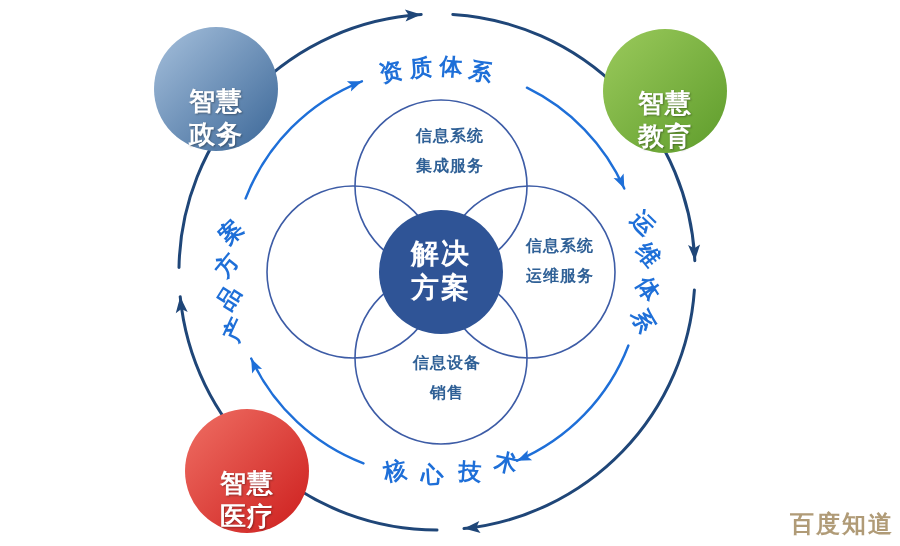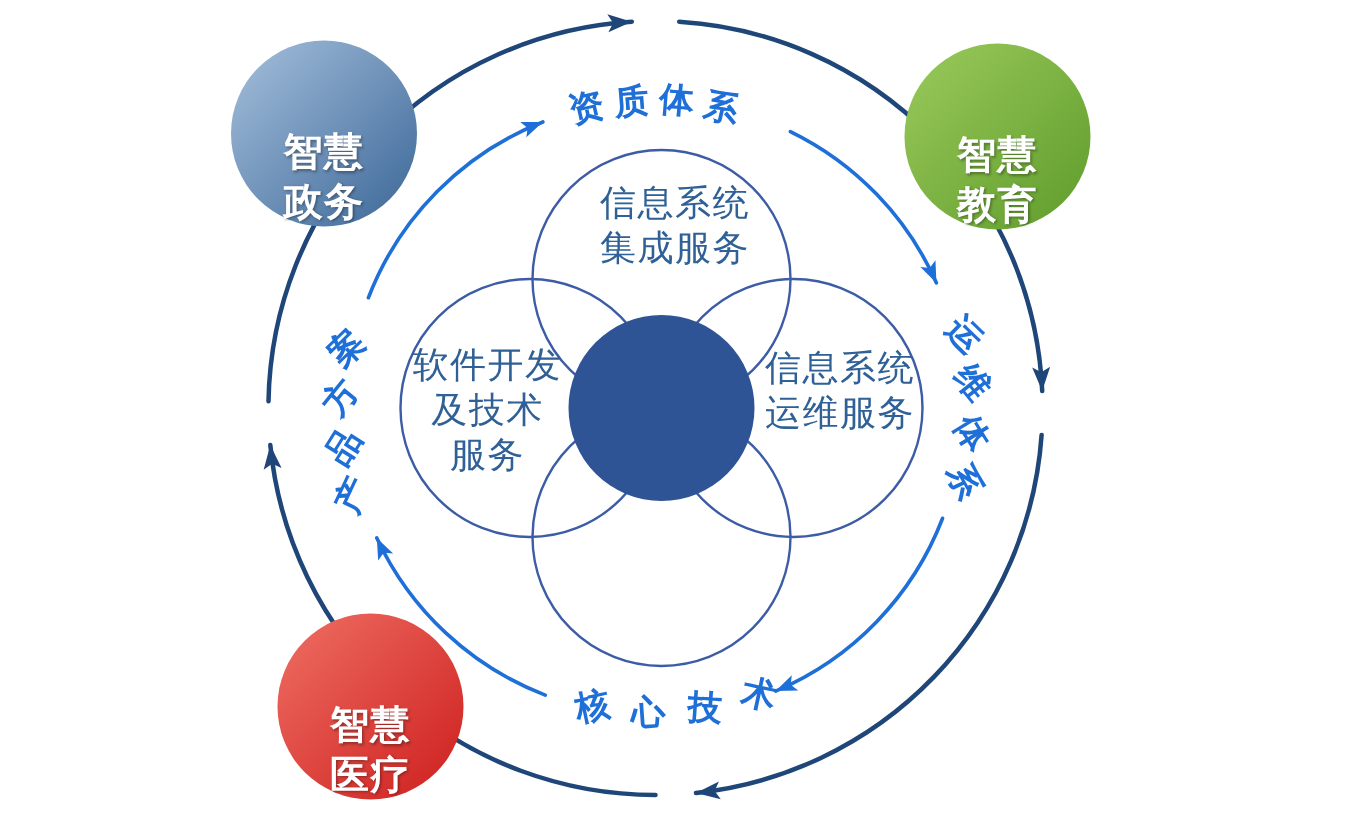--- a/index.html
+++ b/index.html
@@ -2,21 +2,21 @@
 <html style="--inner-blue: #1E6FD8; --petal-text: #2F6096; --center-text: #FFFFFF;"><head>
 <meta charset="utf-8">
 <style>
   html,body{margin:0;padding:0;background:#fff;}
   body{font-family:"Liberation Sans","DejaVu Sans",sans-serif;}
   .stage{position:relative;width:900px;height:546px;margin:0 auto;background:#fff;overflow:hidden;}
   .stage svg{position:absolute;left:0;top:0;z-index:1;}
 
   .petal-label{
     position:absolute;z-index:2;transform:translate(-50%,-50%);
-    font-size:24px;font-weight:normal;line-height:30px;text-align:center;
+    font-size:16px;font-weight:bold;line-height:30px;text-align:center;
     white-space:pre-line;color:var(--petal-text,#2F6096);letter-spacing:1px;
   }
   .center-label{
     position:absolute;z-index:2;transform:translate(-50%,-50%);
     font-size:28px;font-weight:bold;line-height:34px;text-align:center;
     white-space:pre-line;color:var(--center-text,#fff);letter-spacing:2px;
   }
   .ring-curved{position:absolute;left:0;top:0;z-index:2;width:0;height:0;}
   .ring-char{
     position:absolute;font-size:23px;font-weight:bold;
@@ -65,24 +65,25 @@
       <circle cx="529" cy="272" r="86" fill="none" stroke="#3D5CA6" stroke-width="1.6"></circle>
       <circle cx="441" cy="358" r="86" fill="none" stroke="#3D5CA6" stroke-width="1.6"></circle>
       <circle cx="353" cy="272" r="86" fill="none" stroke="#3D5CA6" stroke-width="1.6"></circle>
       <circle cx="441" cy="272" r="62" fill="#2F5496"></circle>
     </svg>
 
   <div class="petal-label" style="left:450px;top:151px;">信息系统
 集成服务</div>
   <div class="petal-label" style="left:560px;top:261px;">信息系统
 运维服务</div>
-  <div class="petal-label" style="left:325px;top:274px;">软件开发
-及技术
-服务</div>
+  <div class="petal-label" style="left:447px;top:378px;">信息设备
+销售</div>
 
+  <div class="center-label" style="left:441px;top:271px;">解决
+方案</div>
 
   <div class="ring-curved" id="ring-top">
       <span class="ring-char" style="left: 390.885px; top: 72.2541px; transform: translate(-50%, -50%) rotate(-13deg);">资</span>
       <span class="ring-char" style="left: 420.916px; top: 67.6319px; transform: translate(-50%, -50%) rotate(-4.5deg);">质</span>
       <span class="ring-char" style="left: 451.3px; top: 67.4994px; transform: translate(-50%, -50%) rotate(4.5deg);">体</span>
       <span class="ring-char" style="left: 481.37px; top: 71.8593px; transform: translate(-50%, -50%) rotate(13deg);">系</span>
     </div>
   <div class="ring-curved" id="ring-right">
       <span class="ring-char" style="left: 643.142px; top: 222.51px; transform: translate(-50%, -50%) rotate(44deg);">运</span>
       <span class="ring-char" style="left: 648.346px; top: 255.367px; transform: translate(-50%, -50%) rotate(51deg);">维</span>
@@ -108,13 +109,14 @@
   </div>
   <div class="corner corner-edu" style="background: linear-gradient(135deg, rgb(155, 202, 92) 0%, rgb(94, 156, 43) 100%);">
     <span>智慧
 教育</span>
   </div>
   <div class="corner corner-med" style="background: linear-gradient(135deg, rgb(239, 111, 100) 0%, rgb(205, 30, 29) 100%);">
     <span>智慧
 医疗</span>
   </div>
 
+  <div class="watermark" style="color: rgb(176, 155, 119);">百度知道</div>
 </div>
 
 </body></html>

